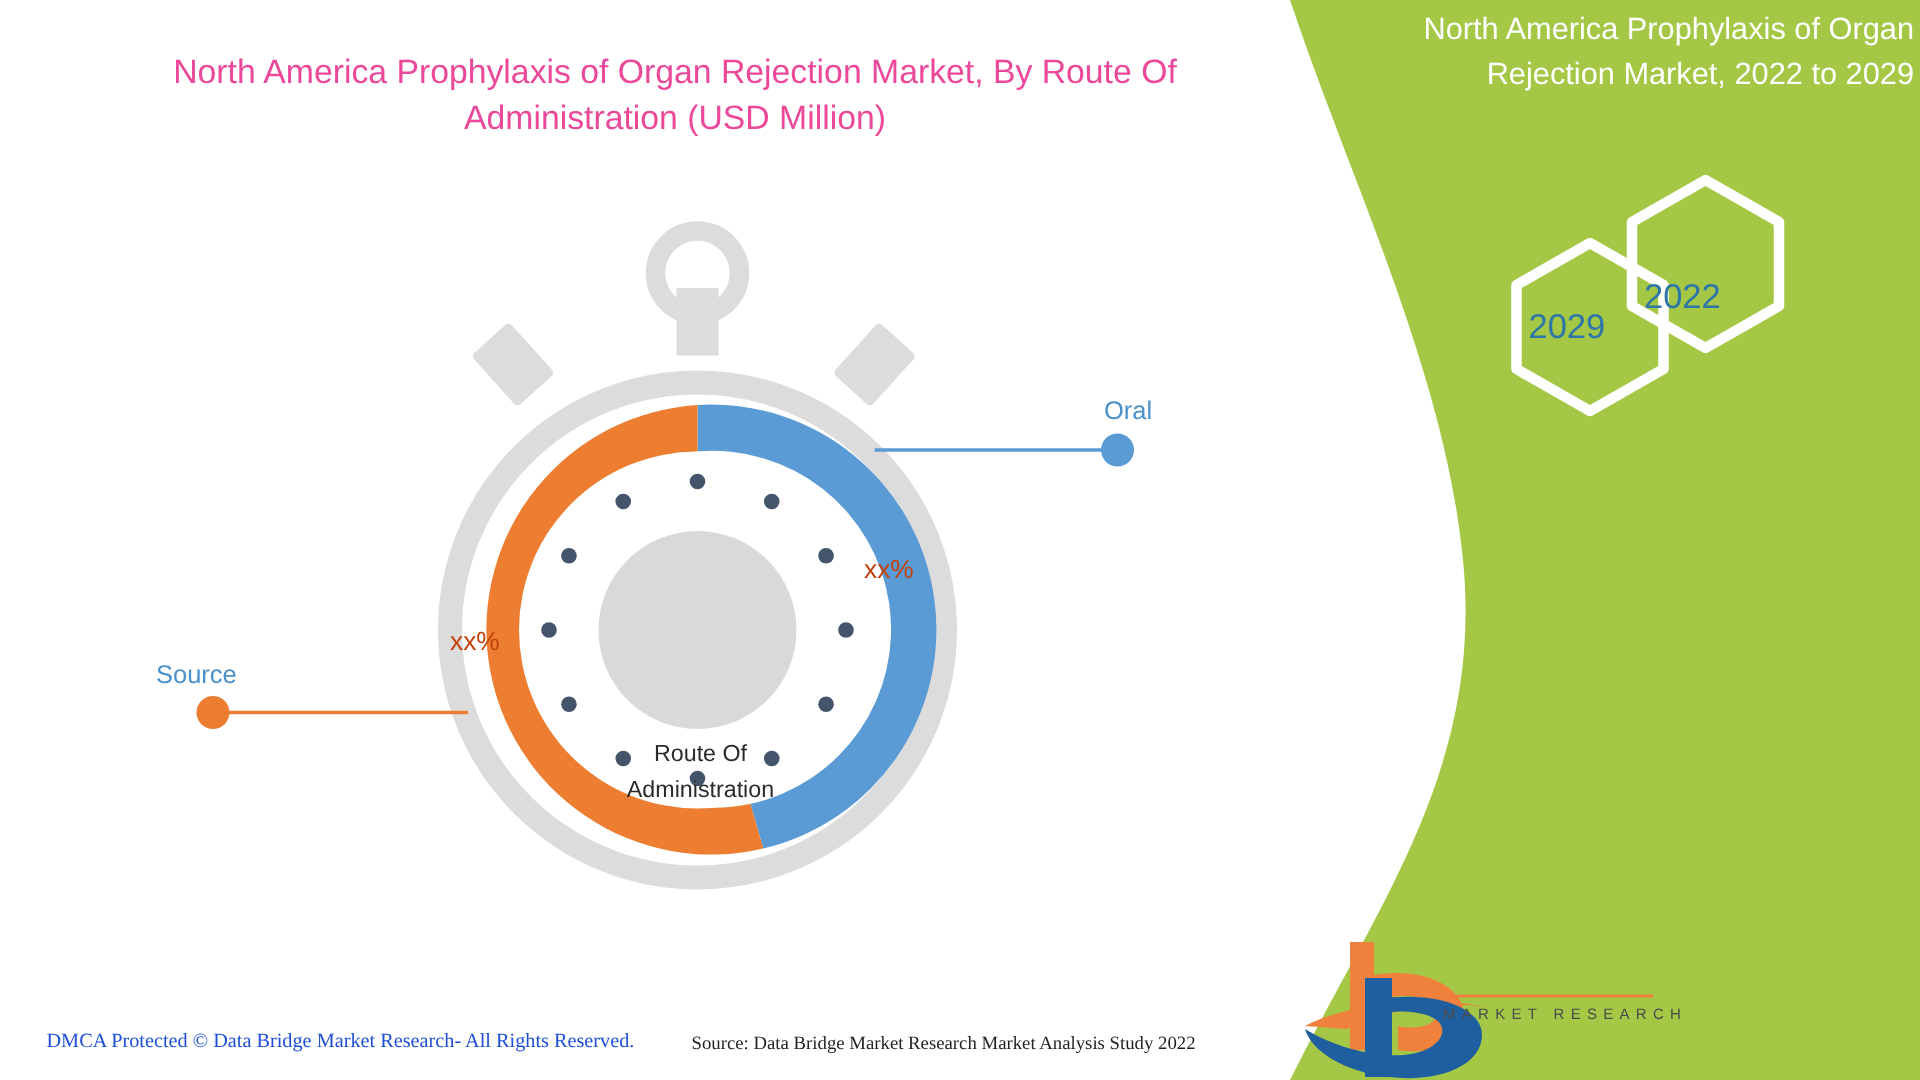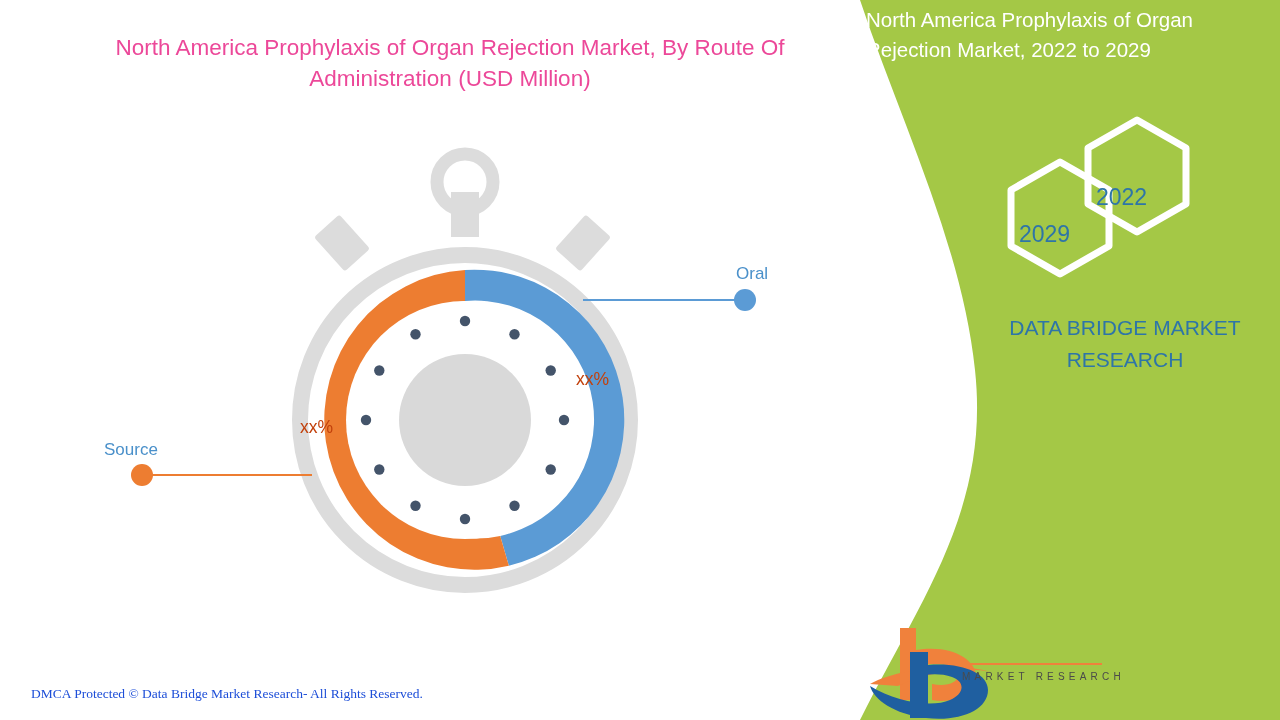--- a/index.html
+++ b/index.html
@@ -44,21 +44,21 @@
   }
 
   
   #green-panel { position:absolute; right:0; top:0; width:440px; height:720px; }
   #green-panel svg { display:block; }
 
   #panel-heading {
     position:absolute;
     left:866px; top:5px;
     width:410px;
-    text-align:left;
+    text-align:right;
     color:#ffffff;
     font-size:20.5px;
     line-height:30px;
     font-family:"Liberation Sans", sans-serif;
   }
 
   #brand-name {
     position:absolute;
     left:975px; top:312px;
     width:300px;
@@ -70,21 +70,21 @@
   }
 
   .hex-label {
     position:absolute;
     color:#2e75a8;
     font-size:23px;
     font-family:"Liberation Sans", sans-serif;
     pointer-events:none;
   }
   #hex-2022-label { left:1096px; top:172px;margin-top:12px; }
-  #hex-2029-label { left:1019px; top:221px; }
+  #hex-2029-label { left:1019px; top:204px; }
 
   
   .callout-label {
     position:absolute;
     font-size:17px;
     font-family:"Liberation Sans", sans-serif;
     color:#4a90ca;
     white-space:nowrap;
   }
   #label-oral   { left:724px; top:264px;margin-left:12px; }
@@ -190,30 +190,35 @@
         <circle cx="745" cy="180" r="11" fill="#5b9bd5"></circle>
       </g>
 
       <g>
         <line x1="152" y1="355" x2="312" y2="355" stroke="#ed7d31" stroke-width="2.2"></line>
         <circle cx="142" cy="355" r="11" fill="#ed7d31"></circle>
       </g>
     </svg>
 
     
+    <div id="center-text">
+      <div>Route Of</div>
+      <div>Administration</div>
+    </div>
   </div>
 
   <div class="callout-label" id="label-oral">Oral</div>
   <div class="callout-label" id="label-kidney">Source</div>
 
   <div class="pct-label" id="pct-oral">xx%</div>
   <div class="pct-label" id="pct-kidney">xx%</div>
 
   <div id="footer">
     <div id="dmca-text">DMCA Protected © Data Bridge Market Research- All Rights Reserved.</div>
+    <div id="source-text">Source: Data Bridge Market Research Market Analysis Study 2022</div>
   </div>
 
   <div id="green-panel">
     <svg width="440" height="720" viewBox="0 0 440 720">
       <path fill="#a4c846" d="M 20 0
                L 440 0
                L 440 720
                L 20 720
                C 80 600 150 510 135 370
                C 122 245 60 120 20 0 Z"></path>
@@ -249,20 +254,16 @@
       </g>
       <line x1="118" y1="664" x2="262" y2="664" stroke="#f0813c" stroke-width="2"></line>
     </svg>
   </div>
 
   <div id="panel-heading">North America Prophylaxis of Organ Rejection Market, 2022 to 2029</div>
 
   <div class="hex-label" id="hex-2022-label">2022</div>
   <div class="hex-label" id="hex-2029-label">2029</div>
 
-  <div id="brand-name">
-    <div>DATA BRIDGE MARKET</div>
-    <div>RESEARCH</div>
-  </div>
 
   <div id="logo-subtext">MARKET RESEARCH</div>
 
 </div>
 
 </body></html>

